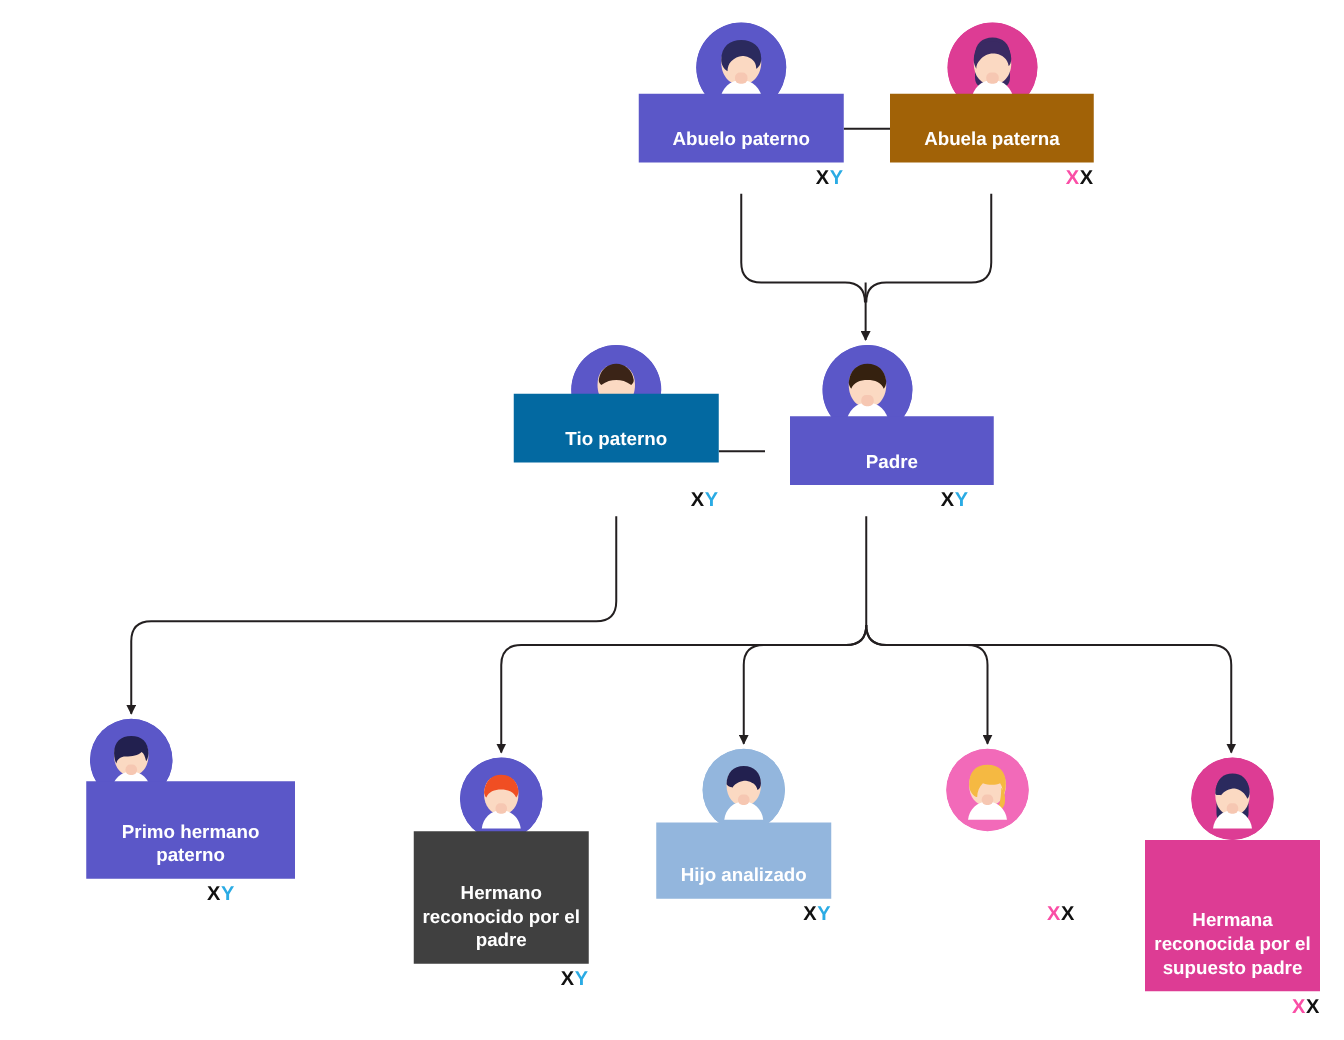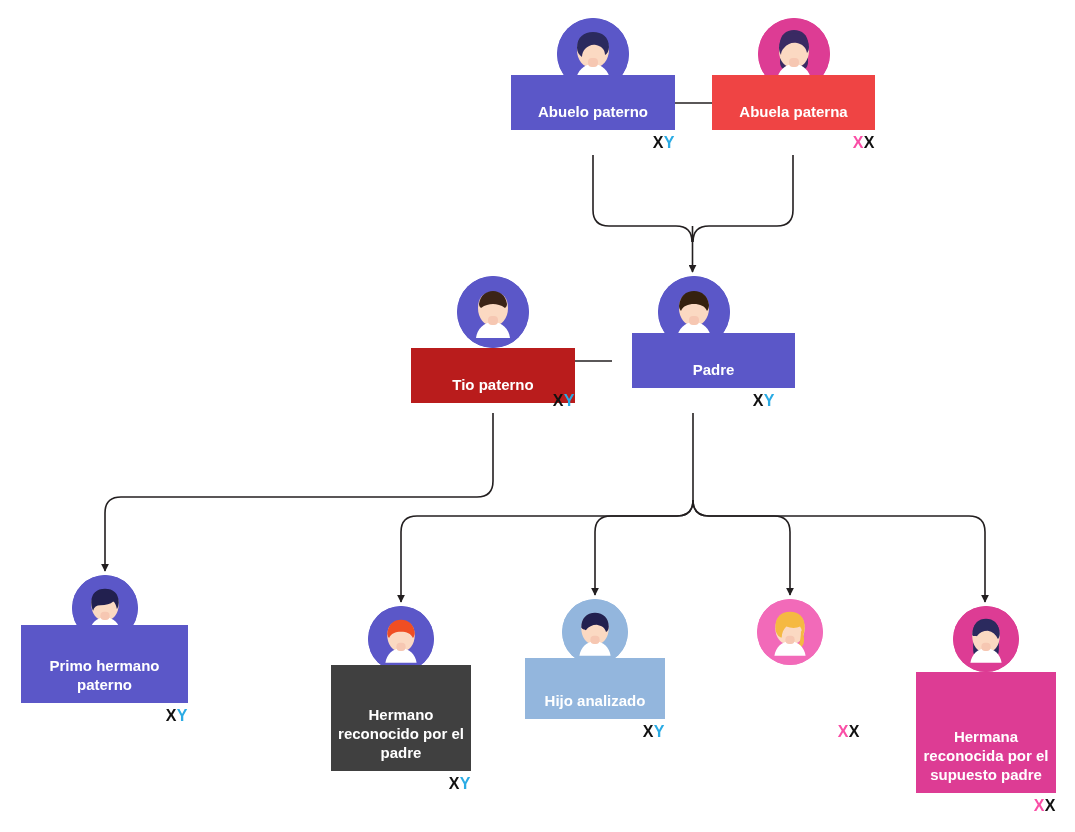--- a/index.html
+++ b/index.html
@@ -96,39 +96,39 @@
     <div class="avatar" style="top:0;width:72px;height:72px;background:#dd3c94;">
       <svg viewBox="0 0 72 72" width="72" height="72">
         <circle cx="36" cy="36" r="36" fill="#dd3c94"></circle>
         <path d="M22 26c0-9 6-14 14-14s14 5 14 14v18c0 4-2 7-5 8H27c-3-1-5-4-5-8z" fill="#3a2a63"></path>
         <path d="M36 18c10 0 15 6 15 15s-6 17-15 17-15-7-15-17 5-15 15-15z" fill="#fbd9c2"></path>
         <path d="M21 30c0-10 6-15 15-15s15 5 15 14c0 3-1 5-2 6-1-6-5-9-10-10-5-1-10 1-13 5-2 2-3 4-3 7-1-2-2-4-2-7z" fill="#3a2a63"></path>
         <path d="M36 46c9 0 16 7 17 16H19c1-9 8-16 17-16z" fill="#ffffff"></path>
         <rect x="31" y="40" width="10" height="9" rx="4" fill="#f6c7b2"></rect>
       </svg>
     </div>
-    <div class="card" style="top:57px;height:55px;background:#ef4444;">
+    <div class="card" style="top:57px;height:55px;background:#a16207;">
       <span class="lbl">Abuela paterna</span>
     </div>
     <div class="karyo" style="top:116px;">
       <span class="xp">X</span><span>X</span>
     </div>
   </div>
 
   <div class="node" style="left:411px;top:276px;width:164px;height:112px;">
     <div class="avatar" style="top:0;width:72px;height:72px;background:#5b57c8;">
       <svg viewBox="0 0 72 72" width="72" height="72">
         <circle cx="36" cy="36" r="36" fill="#5b57c8"></circle>
         <path d="M36 16c10 0 15 6 15 16s-6 18-15 18-15-8-15-18 5-16 15-16z" fill="#fbd9c2"></path>
         <path d="M22 28c1-8 7-13 14-13s13 5 14 13c0 2-1 3-2 4-4-3-8-4-12-4s-8 1-12 4c-1-1-2-2-2-4z" fill="#3b2417"></path>
         <path d="M36 46c9 0 16 7 17 16H19c1-9 8-16 17-16z" fill="#ffffff"></path>
         <rect x="31" y="40" width="10" height="9" rx="4" fill="#f6c7b2"></rect>
       </svg>
     </div>
-    <div class="card" style="top:72px;height:55px;background:#b91c1c;">
+    <div class="card" style="top:39px;height:55px;background:#0369a1;">
       <span class="lbl">Tio paterno</span>
     </div>
     <div class="karyo" style="top:116px;">
       <span>X</span><span class="y">Y</span>
     </div>
   </div>
 
   <div class="node" style="left:612px;top:276px;width:163px;height:112px;">
     <div class="avatar" style="top:0;width:72px;height:72px;background:#5b57c8;">
       <svg viewBox="0 0 72 72" width="72" height="72">
@@ -150,21 +150,21 @@
   <div class="node" style="left:21px;top:575px;width:167px;height:128px;">
     <div class="avatar" style="top:0;width:66px;height:66px;background:#5b57c8;">
       <svg viewBox="0 0 72 72" width="66" height="66">
         <circle cx="36" cy="36" r="36" fill="#5b57c8"></circle>
         <path d="M36 16c10 0 15 6 15 16s-6 18-15 18-15-8-15-18 5-16 15-16z" fill="#fbd9c2"></path>
         <path d="M21 30c0-10 6-15 15-15s15 5 15 15c0 3-1 6-2 7-1-4-2-7-4-8-3 3-8 4-14 4-4 0-7 2-8 6-1-2-2-5-2-9z" fill="#22204f"></path>
         <path d="M36 46c9 0 16 7 17 16H19c1-9 8-16 17-16z" fill="#ffffff"></path>
         <rect x="31" y="40" width="10" height="9" rx="4" fill="#f6c7b2"></rect>
       </svg>
     </div>
-    <div class="card" style="top:50px;height:78px;background:#5b57c8;">
+    <div class="card" style="top:50px;height:78px;background:#5b57c8;margin-left:48px;">
       <span class="lbl">Primo hermano paterno</span>
     </div>
     <div class="karyo" style="top:132px;">
       <span>X</span><span class="y">Y</span>
     </div>
   </div>
 
   <div class="node" style="left:331px;top:606px;width:140px;height:165px;">
     <div class="avatar" style="top:0;width:66px;height:66px;background:#5b57c8;">
       <svg viewBox="0 0 72 72" width="66" height="66">

